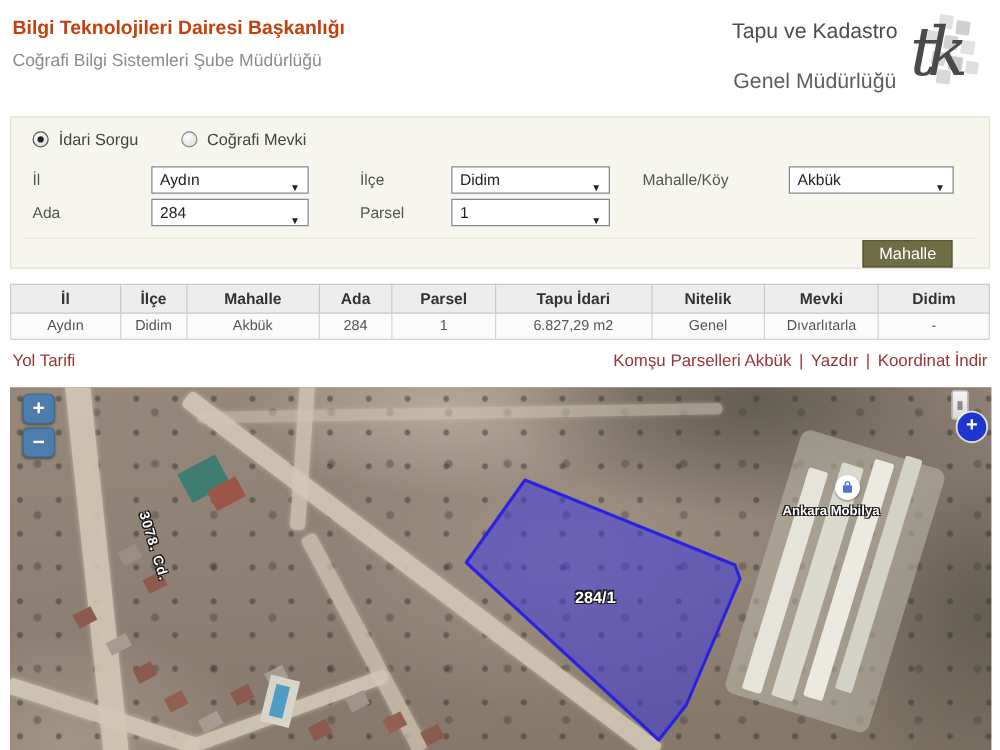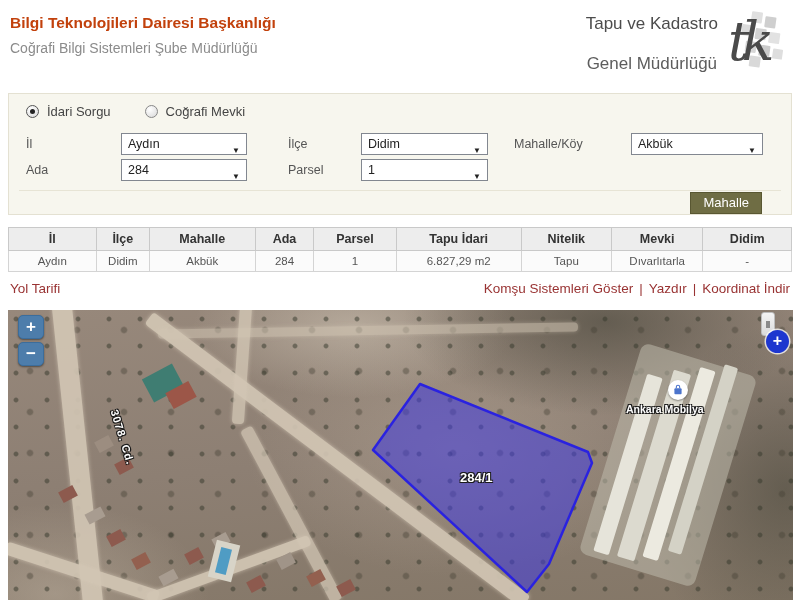--- a/index.html
+++ b/index.html
@@ -181,30 +181,30 @@
       <th>Mevki</th>
       <th>Didim</th>
     </tr>
     <tr>
       <td>Aydın</td>
       <td>Didim</td>
       <td>Akbük</td>
       <td>284</td>
       <td>1</td>
       <td>6.827,29 m2</td>
-      <td>Tapu</td>
+      <td>Genel</td>
       <td>Dıvarlıtarla</td>
       <td>-</td>
     </tr>
   </tbody>
     </table>
 
   <a class="link links-left">Yol Tarifi</a>
   <div class="links-right">
-    <a class="link">Komşu Sistemleri Göster</a><span class="lsep">|</span><a class="link">Yazdır</a><span class="lsep">|</span><a class="link">Koordinat İndir</a>
+    <a class="link">Komşu Parselleri Akbük</a><span class="lsep">|</span><a class="link">Yazdır</a><span class="lsep">|</span><a class="link">Koordinat İndir</a>
   </div>
 
   <div class="map">
 
     <div class="road" style="left:60px;top:-15px;width:20px;height:330px;transform:rotate(-6deg)"></div>
     <div class="road" style="left:322px;top:-86px;width:15px;height:472px;transform:rotate(-53deg)"></div>
     <div class="road" style="left:150px;top:16px;width:420px;height:9px;transform:rotate(-1deg);opacity:.55"></div>
     <div class="road" style="left:228px;top:-6px;width:12px;height:120px;transform:rotate(4deg);opacity:.8"></div>
     <div class="road" style="left:-6px;top:256px;width:160px;height:13px;transform:rotate(18deg)"></div>
     <div class="road" style="left:135px;top:254px;width:172px;height:11px;transform:rotate(-20deg)"></div>

